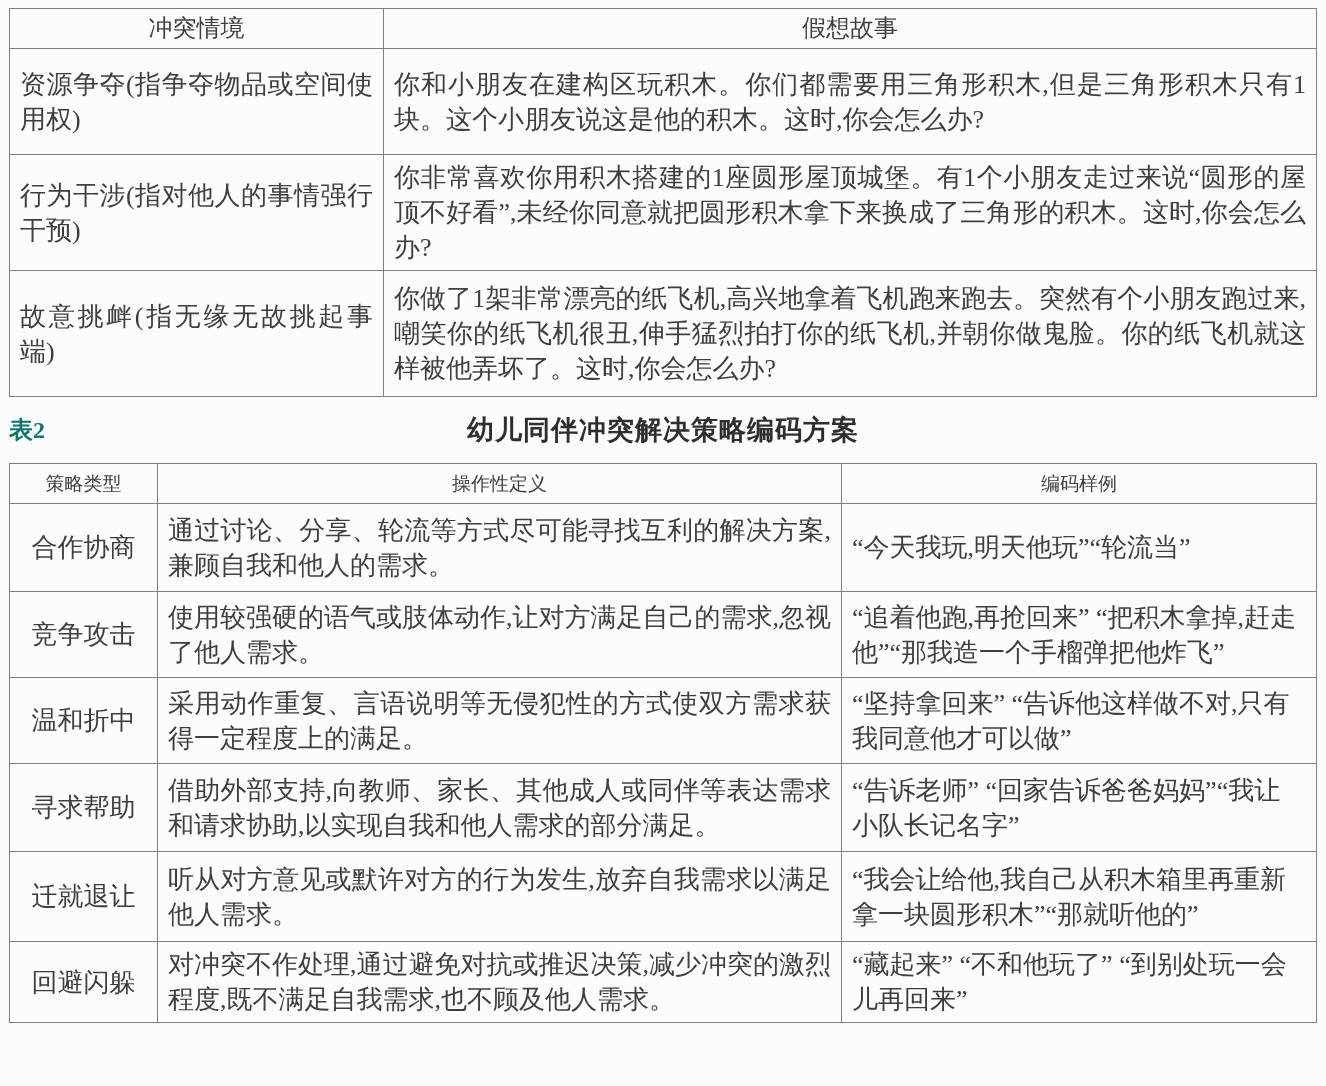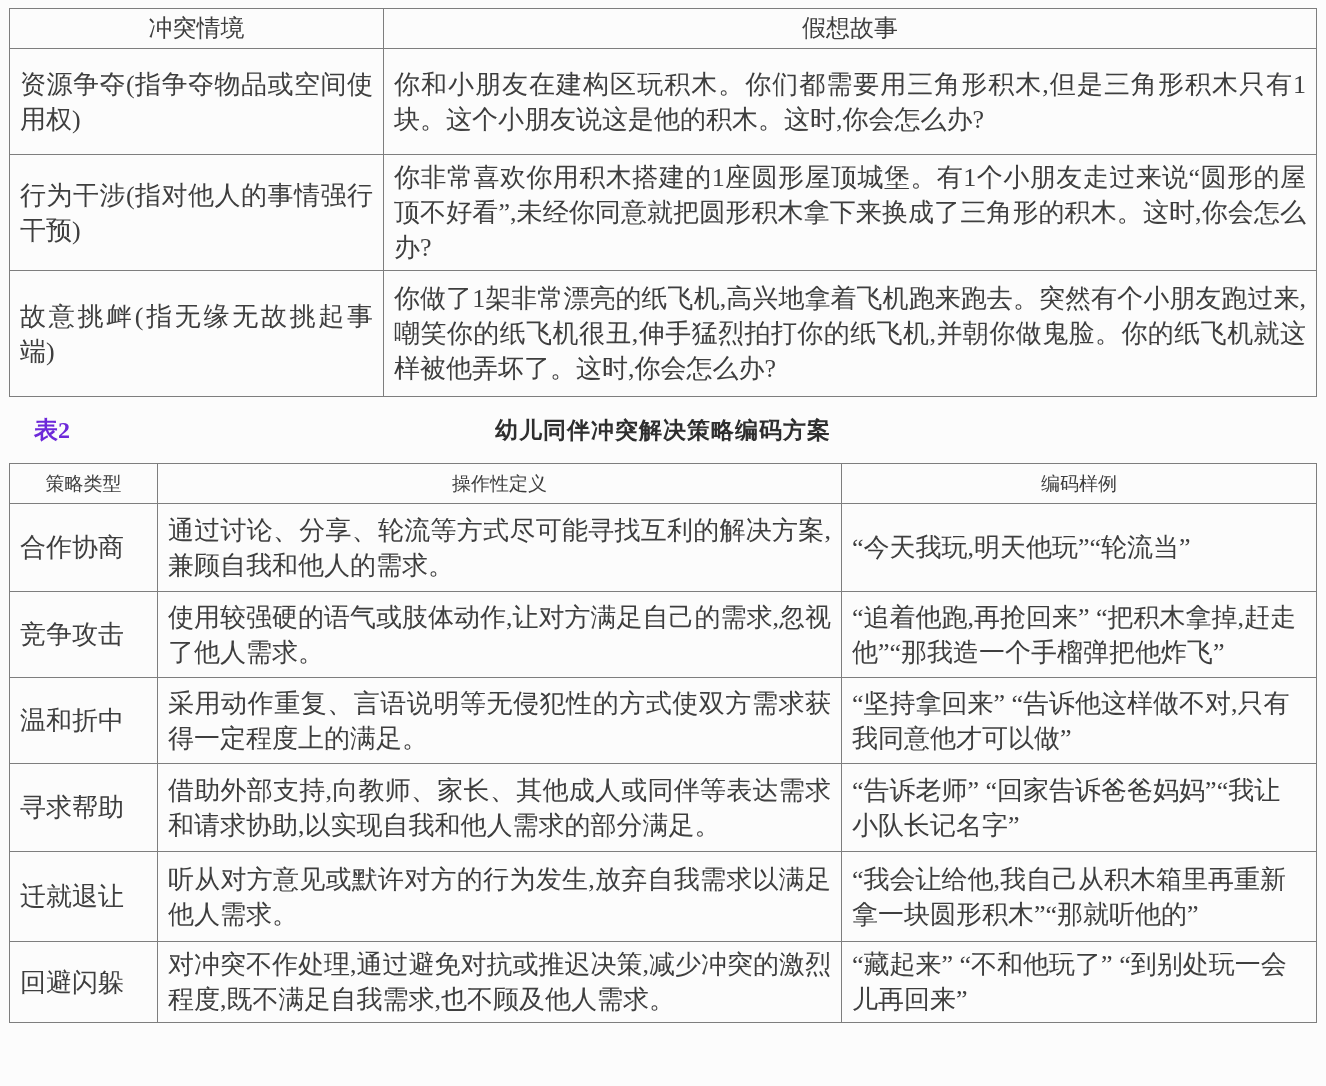--- a/index.html
+++ b/index.html
@@ -42,38 +42,38 @@
   .caption {
     position: relative;
     height: 66px;
     width: 1308px;
     display: flex;
     align-items: center;
     justify-content: center;
   }
   .caption .tab-label {
     position: absolute;
-    left: 25px;
+    left: 0;
     top: 50%;
     transform: translateY(-50%);
     font-weight: bold;
     font-size: 24px;
-    color: #6d28d9;
+    color: #0f766e;
   }
   .caption .tab-title {
     font-weight: bold;
-    font-size: 23px;
+    font-size: 27px;
     letter-spacing: 1px;
     color: #2e2e2e;
   }
   
   .t2 .col-type { width: 148px; }
   .t2 .col-def { width: 684px; }
   .t2 th { height: 40px; text-align: center; font-size: 19px; padding: 2px 6px; }
-  .t2 td.type { text-align: left; }
+  .t2 td.type { text-align: center; }
   .t2 td.def { text-align: justify; }
   .t2 td.examples { text-align: left; }
   .t2 tr.r1 td { height: 88px; }
   .t2 tr.r2 td { height: 86px; }
   .t2 tr.r3 td { height: 86px; }
   .t2 tr.r4 td { height: 88px; }
   .t2 tr.r5 td { height: 90px; }
   .t2 tr.r6 td { height: 76px; }
 </style>
 </head>

